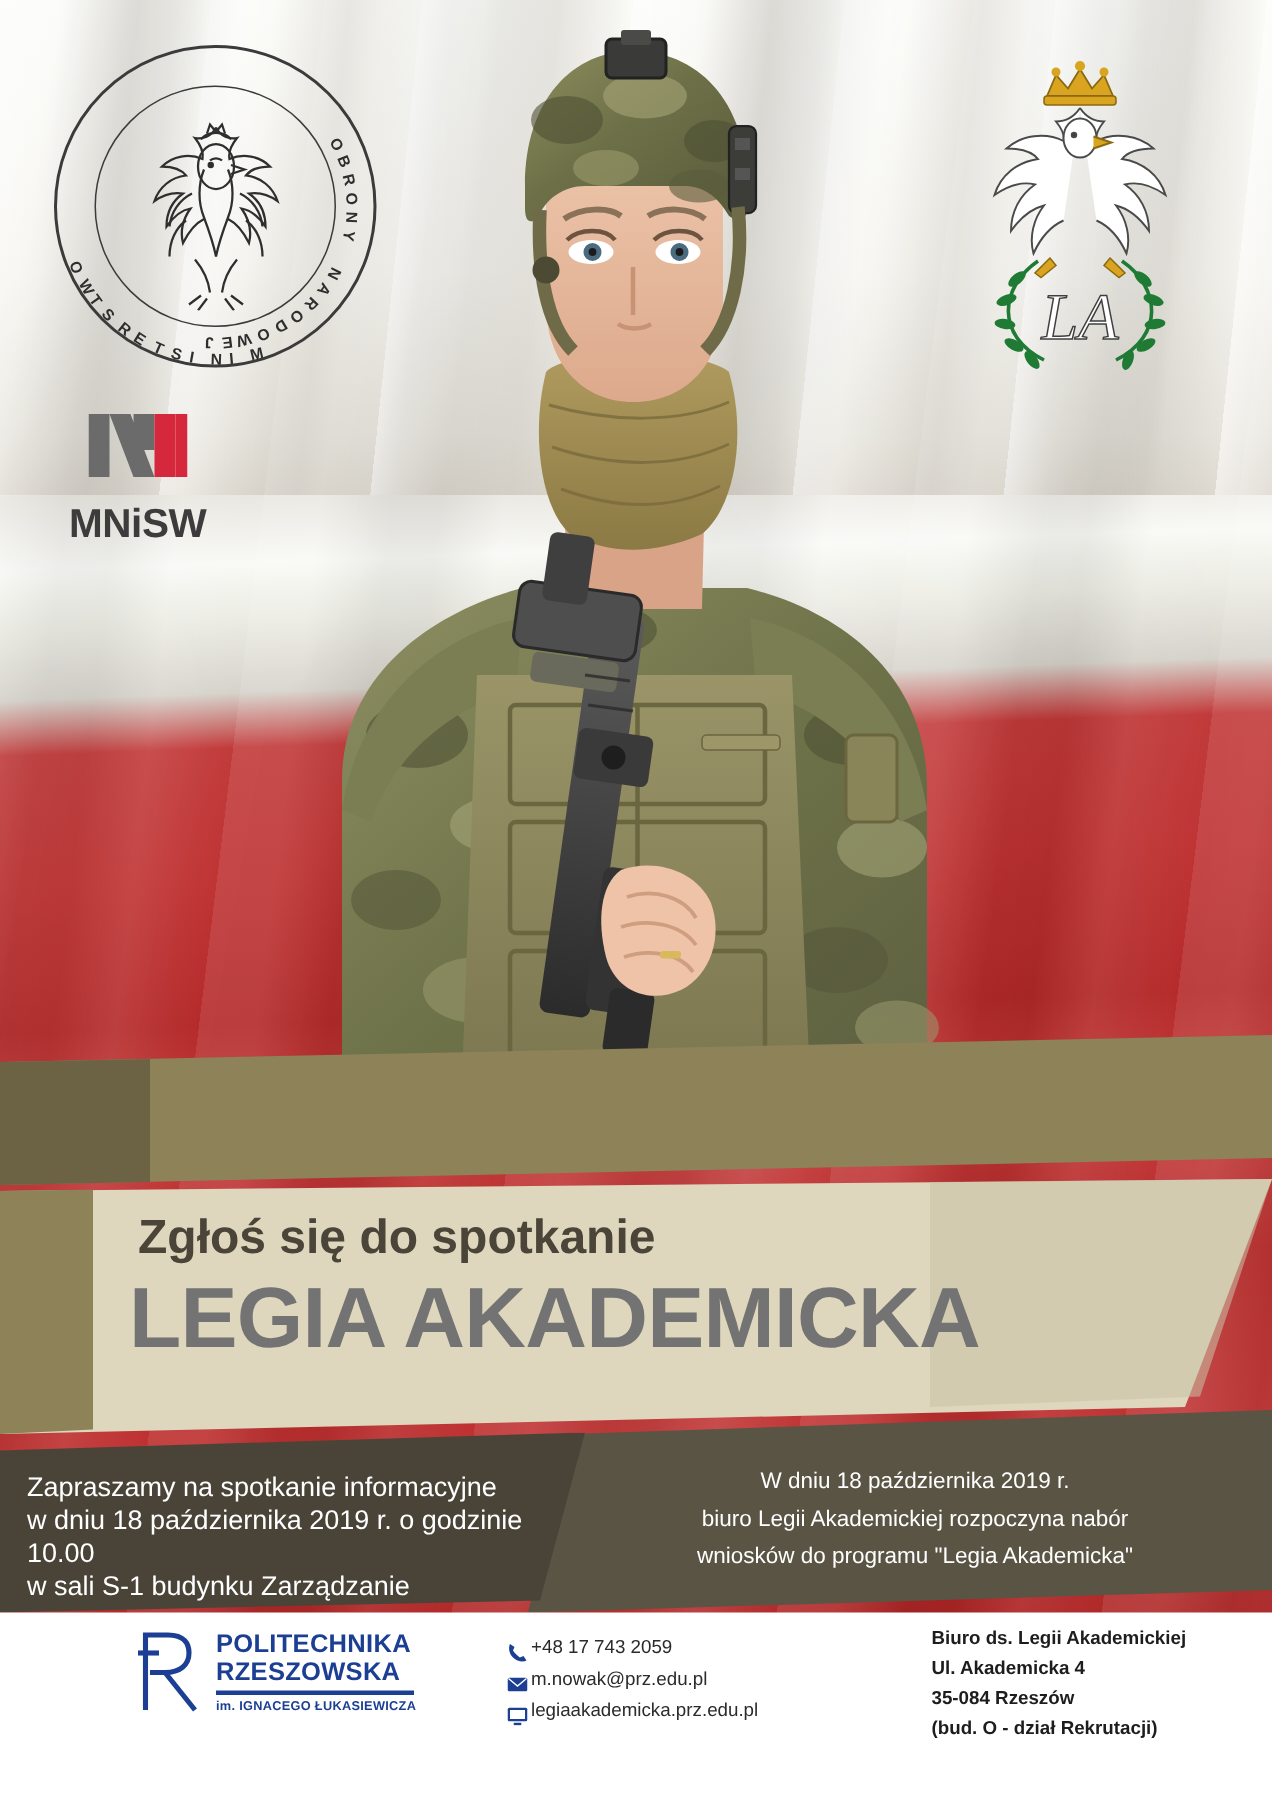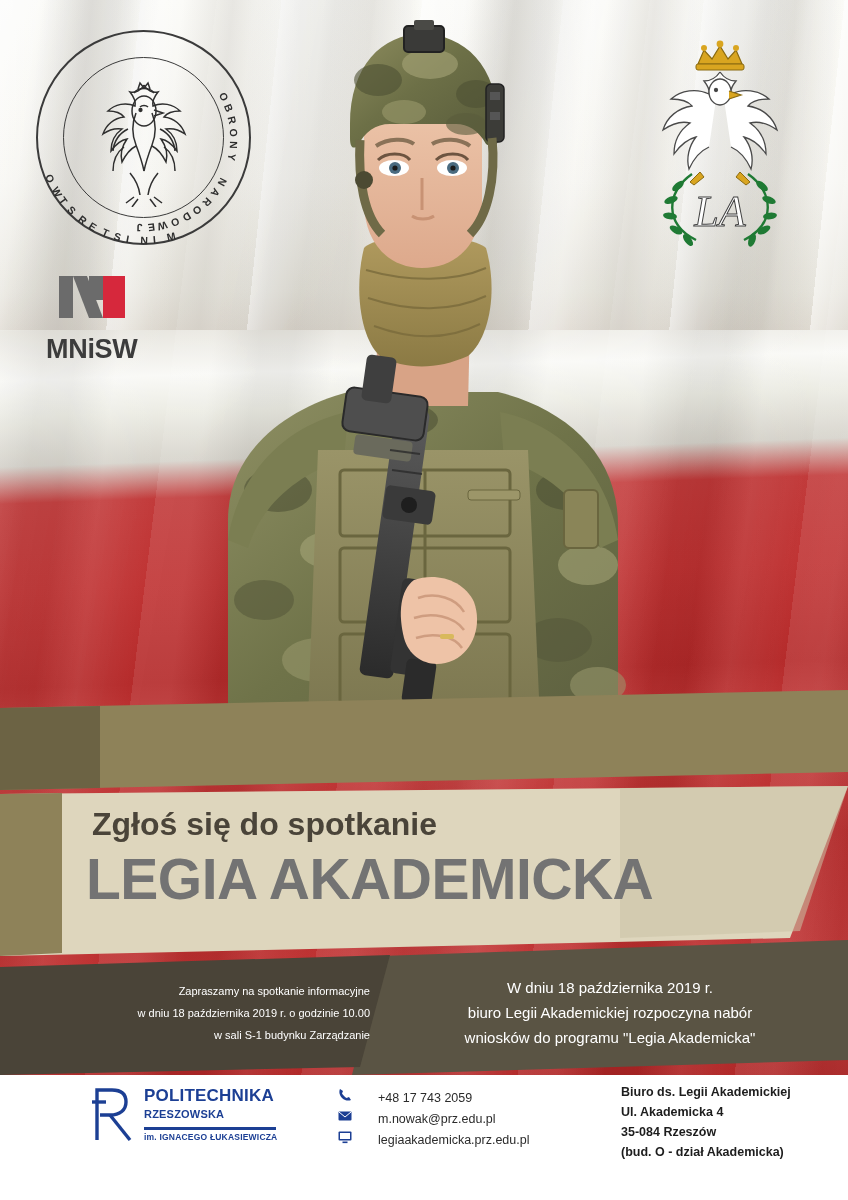--- a/index.html
+++ b/index.html
@@ -211,22 +211,22 @@
     left: 352px; top: 940px;
     width: 496px; height: 135px;
     background: #5a5444;
     clip-path: polygon(30px 16px, 496px 0, 496px 120px, 0 135px);
   }
 
   .info-left {
     position: absolute;
     left: 18px; top: 980px;
     width: 352px;
-    text-align: right;
-    font-size: 11px;
+    text-align: left;
+    font-size: 18px;
     line-height: 22px;
     color: #ffffff;
   }
   .info-right {
     position: absolute;
     left: 400px; top: 975px;
     width: 420px;
     text-align: center;
     font-size: 15px;
     line-height: 25px;
@@ -237,32 +237,32 @@
   .footer { position: absolute; left: 0; right: 0; top: 1075px; height: 125px; background: #ffffff; }
 
   .prz-logo {
     position: absolute;
     left: 90px; top: 1082px;
     display: flex; align-items: flex-start; gap: 8px;
   }
   .prz-mark { width: 46px; height: 62px; }
   .prz-text { padding-top: 4px; }
   .prz-line1 { font-size: 17px; font-weight: 700; color: #1c3f94; letter-spacing: .2px; line-height: 19px;}
-  .prz-line2 { font-size: 11px; font-weight: 700; color: #1c3f94; letter-spacing: .2px; line-height: 19px;}
+  .prz-line2 { font-size: 17px; font-weight: 700; color: #1c3f94; letter-spacing: .2px; line-height: 19px;}
   .prz-line3 { font-size: 8.5px; font-weight: 700; color: #1c3f94; letter-spacing: .2px; margin-top: 2px;}
   .prz-bar { height: 3px; background: #1c3f94; margin-top: 3px; width: 132px; }
 
   .contact {
     position: absolute;
     left: 338px; top: 1088px;
     font-size: 12.5px;
     color: #2b2b2b;
     line-height: 21px;
   }
-  .contact-row { display: flex; align-items: flex-start; gap: 26px; }
+  .contact-row { display: flex; align-items: flex-end; gap: 2px; }
   .contact-ico { width: 14px; height: 14px; flex: 0 0 14px; display:block; }
 
   .office {
     position: absolute;
     left: 592px; top: 1082px;
     font-size: 12.5px;
     line-height: 20px;
     color: #1d1d1d;
     font-weight: 700;
     margin-left: 29px;
@@ -588,16 +588,16 @@
         <rect x="4.5" y="11.5" width="5" height="1.6" fill="#1c3f94"></rect>
       </svg>
       <span>legiaakademicka.prz.edu.pl</span>
     </div>
   </div>
 
   <div class="office">
     <div>Biuro ds. Legii Akademickiej</div>
     <div>Ul. Akademicka 4</div>
     <div>35-084 Rzeszów</div>
-    <div>(bud. O - dział Akademicka)</div>
+    <div>(bud. O - dział Rekrutacji)</div>
   </div>
 
 </div>
 
 </body></html>

